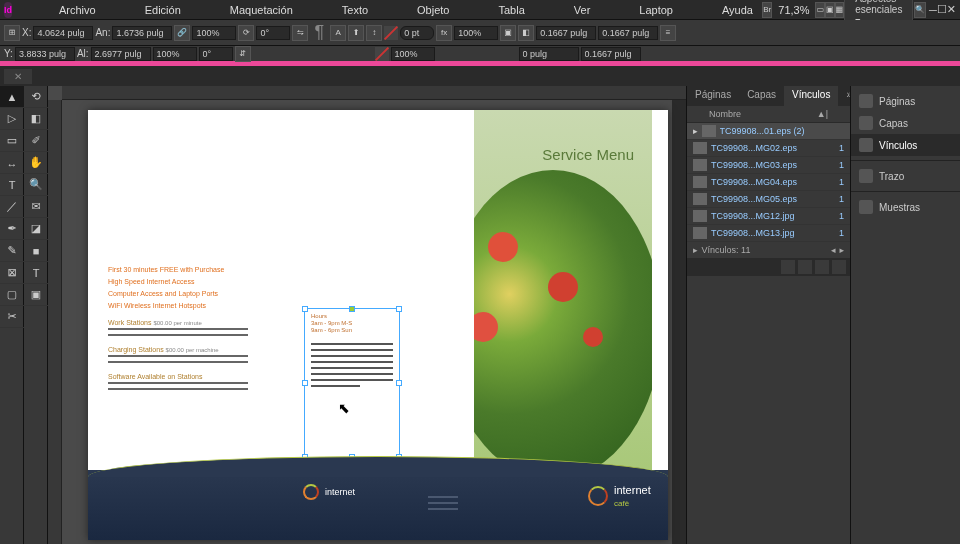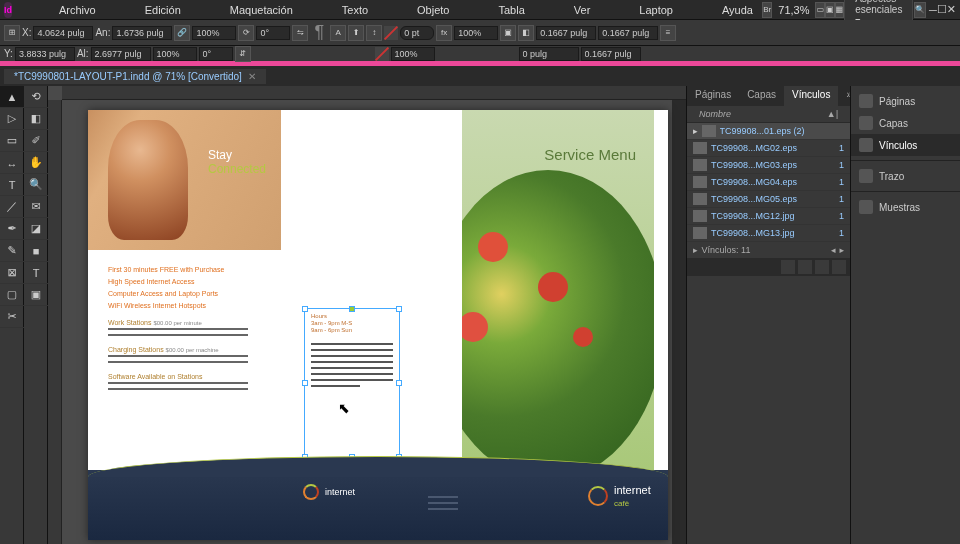--- a/index.html
+++ b/index.html
@@ -54,42 +54,42 @@
 .sel-frame { position:absolute; left:216px; top:198px; width:96px; height:150px; border:1px solid #4af; }
 .sel-frame .h { position:absolute; width:6px; height:6px; background:#fff; border:1px solid #4af; }
 .sel-frame .h.tl { top:-3px; left:-3px; } .sel-frame .h.tc { top:-3px; left:50%; margin-left:-3px; background:#9c3; }
 .sel-frame .h.tr { top:-3px; right:-3px; } .sel-frame .h.ml { top:50%; left:-3px; margin-top:-3px; }
 .sel-frame .h.mr { top:50%; right:-3px; margin-top:-3px; } .sel-frame .h.bl { bottom:-3px; left:-3px; }
 .sel-frame .h.bc { bottom:-3px; left:50%; margin-left:-3px; } .sel-frame .h.br { bottom:-3px; right:-3px; }
 .sel-txt { font-size:6px; color:#c07030; padding:4px 6px; line-height:1.2; }
 .sel-lines { padding: 0 6px; }
 .sel-lines div { height:2px; background:#555; margin:4px 0; }
 
-.panel3 { position: absolute; left: 374px; top: 0; width: 192px; height: 370px; background: linear-gradient(180deg,#c9d9b0 0%, #a8c878 100%); overflow:hidden; }
+.panel3 { position: absolute; left: 386px; top: 0; width: 178px; height: 370px; background: linear-gradient(180deg,#c9d9b0 0%, #a8c878 100%); overflow:hidden; }
 .svc-title { position:absolute; top:36px; right:18px; color:#5a7a3a; font-size:15px; font-weight:300; }
 .salad { position:absolute; top:60px; left:-30px; right:-10px; height:310px; background: radial-gradient(circle at 30% 40%, #e0d060 0%, #7aaa3a 20%, #4a7a2a 50%, #2a5a1a 100%); border-radius:50%; }
 .salad::before { content:""; position:absolute; top:20%; left:20%; width:30px; height:30px; background:#e0503a; border-radius:50%; box-shadow: 60px 40px 0 #d04030, -20px 80px 0 #e05040, 90px 90px 0 -5px #d04030; }
 
 .footer { position:absolute; left:0; right:0; bottom:0; height:70px; background: linear-gradient(180deg,#2a3850 0%, #1a2840 100%); }
 .footer::before { content:""; position:absolute; top:-14px; left:0; right:0; height:20px; background:#2a3850; border-radius: 50% 50% 0 0 / 100% 100% 0 0; border-top:1px solid #b5c843; }
 .logo1 { position:absolute; top:14px; left:215px; display:flex; align-items:center; gap:6px; color:#fff; font-size:9px; }
 .logo2 { position:absolute; top:14px; left:500px; display:flex; align-items:center; gap:6px; color:#fff; font-size:11px; }
 .swirl { width:16px; height:16px; border:2px solid #e08030; border-radius:50%; border-top-color:#b5c843; border-right-color:#c04020; }
 .hamb { position:absolute; top:22px; left:340px; width:30px; }
 .hamb div { height:2px; background:#4a5870; margin:4px 0; }
 
 .cursor { position:absolute; top:314px; left:290px; font-size:14px; color:#000; pointer-events:none; }
 
 
 .panel-stack { width: 164px; background: #383838; display: flex; flex-direction: column; border-left: 1px solid #111; }
 .panel-tabs { display: flex; background: #2a2a2a; height: 20px; font-size: 10px; }
 .panel-tabs .t { padding: 3px 8px; color: #aaa; cursor:pointer; }
 .panel-tabs .t.act { background: #383838; color: #fff; }
 .links-body { flex: 0 0 auto; background: #383838; font-size: 9px; }
-.links-hdr { padding: 3px 12px; font-style: italic; color:#aaa; border-bottom:1px solid #2a2a2a; display:flex; }
+.links-hdr { padding: 3px 22px; color:#aaa; border-bottom:1px solid #2a2a2a; display:flex; }
 .link-row { display:flex; align-items:center; padding:2px 6px; gap:4px; border-bottom:1px solid #333; }
 .link-row.sel { background:#4a4a4a; }
 .link-thumb { width:14px; height:12px; background:#666; }
 .link-name { flex:1; color:#9cf; font-size:9px; white-space:nowrap; overflow:hidden; text-overflow:ellipsis; }
 .link-pg { color:#9cf; font-size:9px; }
 .links-foot { padding:3px 6px; font-size:9px; color:#aaa; display:flex; align-items:center; gap:4px; }
 .links-bot { height:18px; background:#2a2a2a; display:flex; justify-content:flex-end; padding:2px 4px; gap:3px; }
 .links-bot span { width:14px; height:14px; background:#3a3a3a; }
 
 .right-dock { width: 110px; background: #383838; border-left: 1px solid #111; display:flex; flex-direction:column; padding-top:4px; }
@@ -170,21 +170,20 @@
     <span style="width:120px"></span>
     <span class="ctrl-slash"></span>
     <input class="num-field" style="width: 44px;" value="100%">
     <span style="width:80px"></span>
     <input class="num-field" style="width: 60px;" value="0 pulg">
     <input class="num-field" style="width: 60px;" value="0.1667 pulg">
   </div>
 
   <div class="doc-tab-bar">
     <div class="doc-tab">
-      <span>*TC9990801-LAYOUT-P1.indd @ 71% [Convertido]</span>
       <span class="x">✕</span>
     </div>
   </div>
 
   <div class="main">
 
     <div class="tool-col">
       <div class="tool sel">▲</div>
       <div class="tool">▷</div>
       <div class="tool">▭</div>
@@ -209,25 +208,20 @@
       <div class="tool">T</div>
       <div class="tool">▣</div>
     </div>
 
     <div class="canvas-wrap">
       <div class="ruler-h"></div>
       <div class="ruler-v"></div>
       <div class="scroll-v"></div>
 
       <div class="doc">
-        <div class="panel1">
-          <div class="woman"></div>
-          <div class="stay">Stay</div>
-          <div class="conn">Connected</div>
-        </div>
         <div class="panel1b">
           <span class="bullet">First 30 minutes FREE with Purchase</span>
           <span class="bullet">High Speed Internet Access</span>
           <span class="bullet">Computer Access and Laptop Ports</span>
           <span class="bullet">WiFi Wireless Internet Hotspots</span>
           <span class="sect"><span>Work Stations</span> <span class="price">$00.00 per minute</span></span>
           <div class="hr"></div>
             <div class="hr" style="margin-top:4px"></div>
           <span class="sect"><span>Charging Stations</span> <span class="price">$00.00 per machine</span></span>
           <div class="hr"></div>

